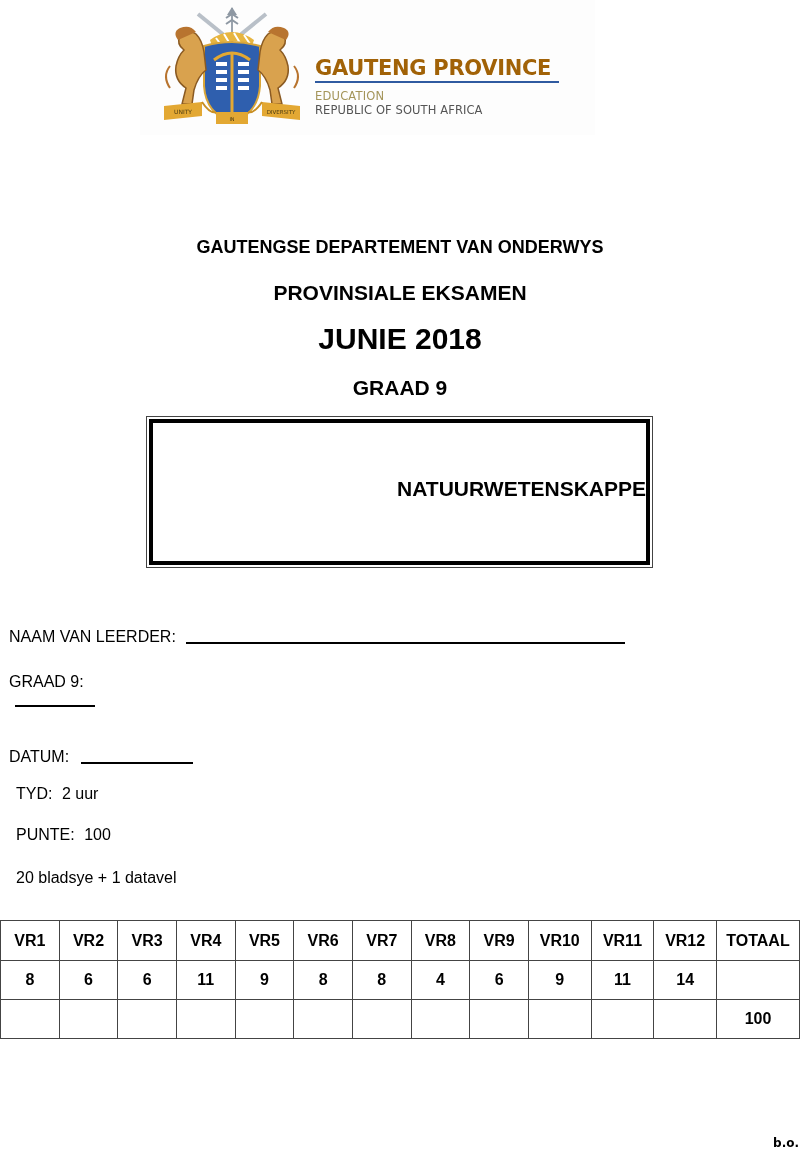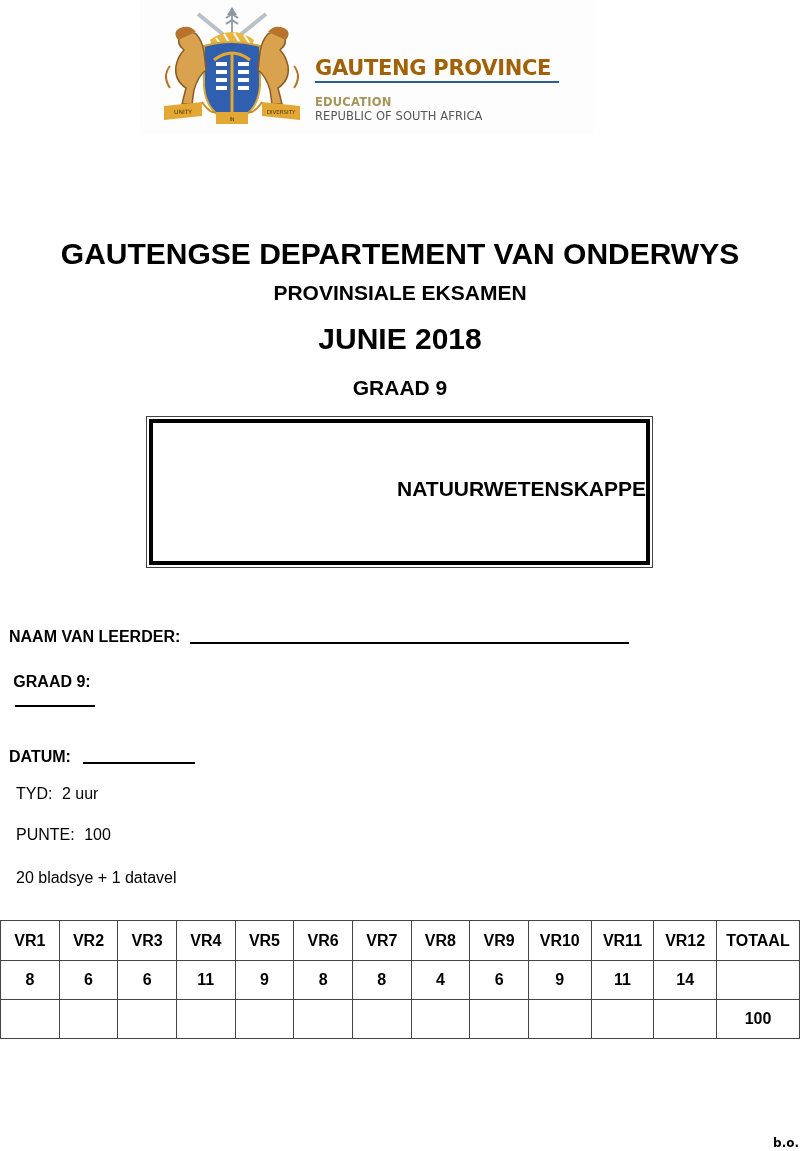--- a/index.html
+++ b/index.html
@@ -50,43 +50,42 @@
       height: 2px;
       width: 244px;
       background: #2f5aa0;
       margin-top: 1px;
     }
     .logo-education {
       font-family: "DejaVu Sans", sans-serif;
       font-size: 11.5px;
       color: #a4955a;
       line-height: 14px;
-      margin-top: 12px;
+      margin-top: 6px;
       letter-spacing: 0.2px;
-      font-weight: bold;
     }
     .logo-republic {
       font-family: "DejaVu Sans", sans-serif;
       font-size: 11.5px;
       color: #555;
       line-height: 15px;
       letter-spacing: 0.1px;
       white-space: nowrap;
     }
 
     
     .center-line {
       position: absolute;
       left: 0;
       width: 800px;
       text-align: center;
       font-weight: bold;
       white-space: nowrap;
     }
-    .h-dept   { top: 237px; font-size: 30px; }
+    .h-dept   { top: 237px; font-size: 18px; }
     .h-exam   { top: 281px; font-size: 21px; }
     .h-month  { top: 322px; font-size: 30px; }
     .h-grade  { top: 376px; font-size: 21px; }
 
     
     .subject-outer {
       position: absolute;
       left: 146px;
       top: 416px;
       width: 505px;
@@ -107,24 +106,24 @@
     .subject-title {
       font-weight: bold;
       font-size: 21px;
       margin-top: -6px;
     }
 
     
     .field {
       position: absolute;
       left: 9px;
-      font-weight: bold;
+      font-weight: normal;
       font-size: 16px;
       display: flex;
-      align-items: center;
+      align-items: flex-start;
       white-space: nowrap;
     }
     .field-line {
       display: inline-block;
       border-bottom: 2px solid #000;
       height: 14px;
       margin-bottom: 2px;
     }
     .f-name  { top: 628px; }
     .f-name .field-line  { width: 439px; margin-left: 10px; }

